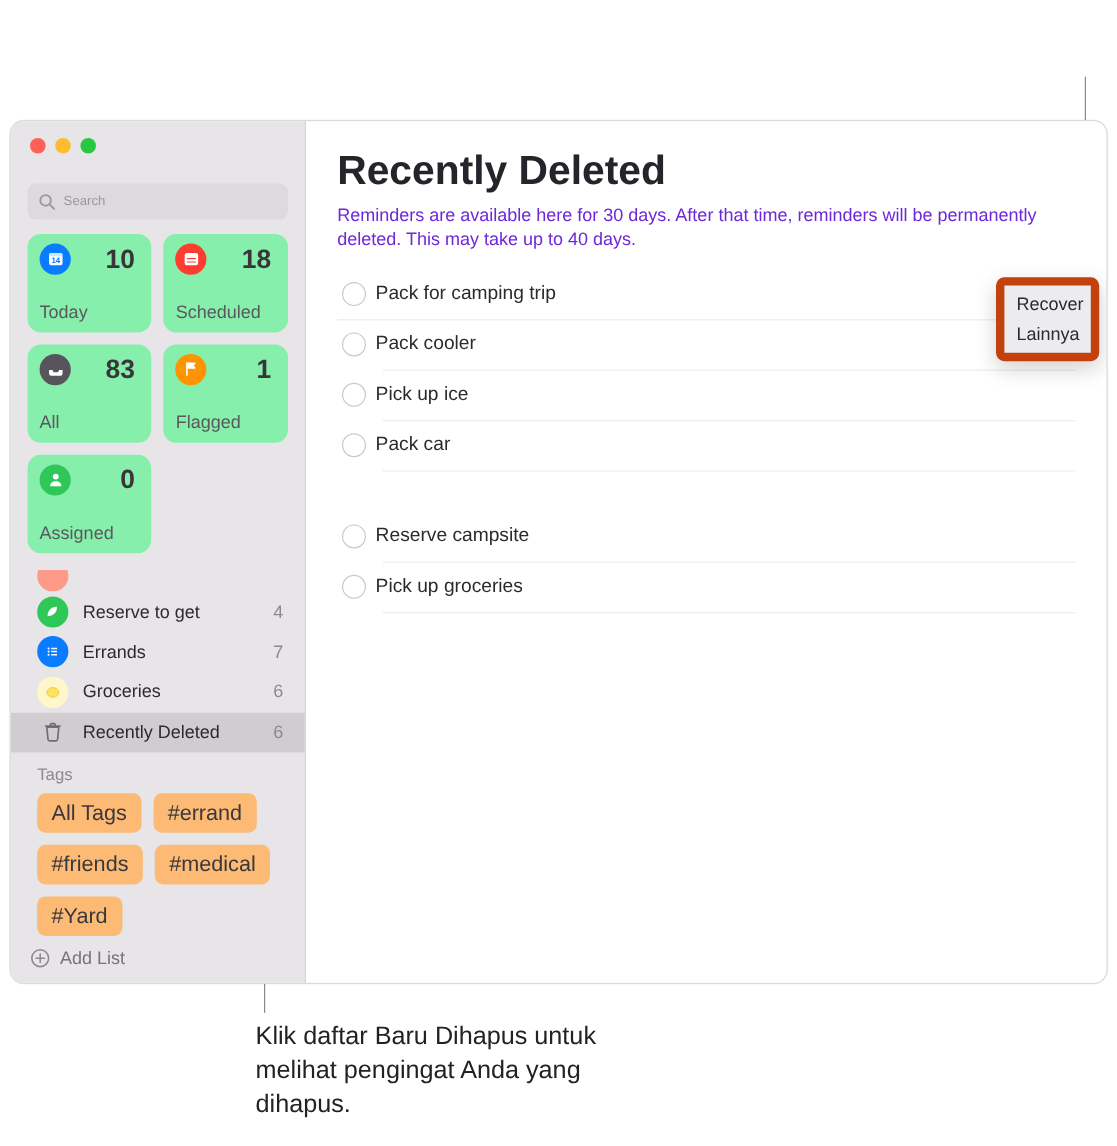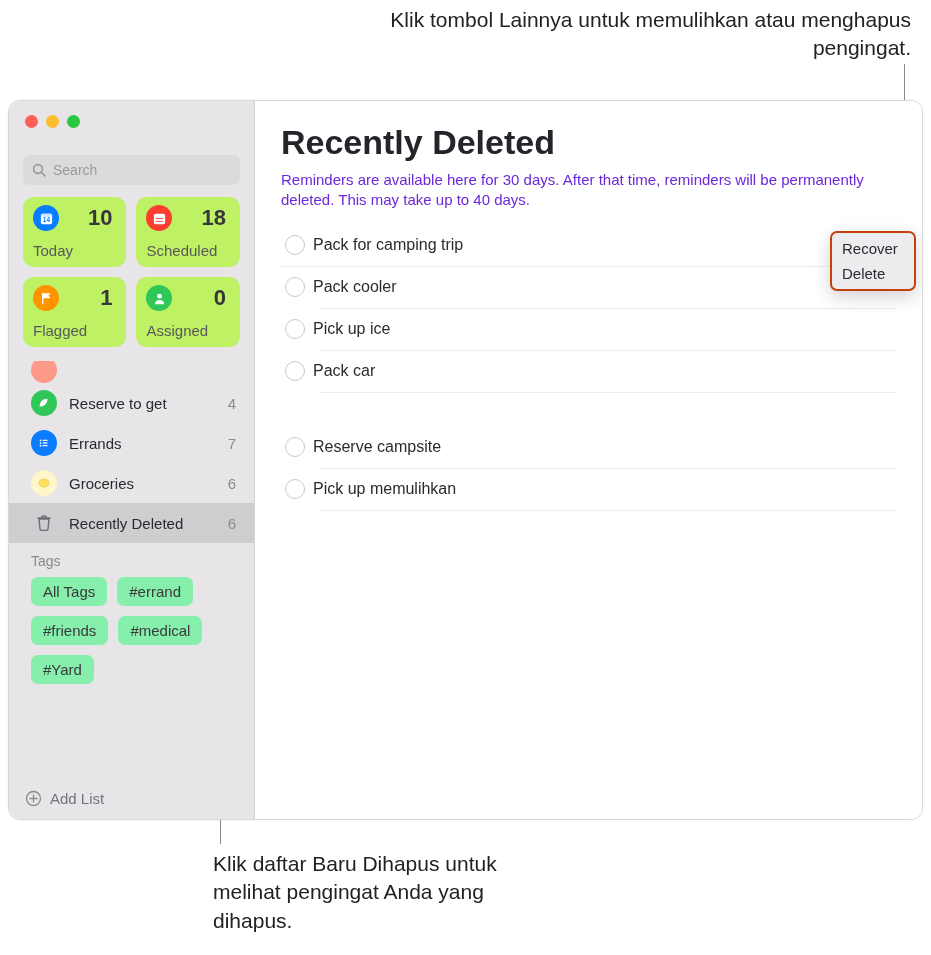--- a/index.html
+++ b/index.html
@@ -64,34 +64,34 @@
     align-items: center;
     background: #dcdadd;
     border-radius: 7px;
     padding: 4px 8px;
     height: 30px;
     color: #8c8a8d;
   }
   .search svg { flex: 0 0 auto; margin-right: 4px; }
   .search input {
     border: none; background: transparent; outline: none;
-    font-size: 14px; color: #4d7c0f; width: 100%;
+    font-size: 11px; color: #4d7c0f; width: 100%;
   }
   .search input::placeholder { color: #9b999c; }
   .smart-grid {
     display: grid;
     grid-template-columns: 1fr 1fr;
     gap: 10px;
     padding: 0 14px;
   }
   .smart-card {
-    background: #bef264;
+    background: #86efac;
     border-radius: 11px;
     padding: 8px 12px 6px 10px;
-    height: 70px;
+    height: 82px;
     position: relative;
     cursor: default;
   }
   .smart-card .icon-circle {
     width: 26px; height: 26px; border-radius: 50%;
     display: flex; align-items: center; justify-content: center;
     font-size: 14px;
   }
   .smart-card .count {
     position: absolute; top: 8px; right: 14px;
@@ -124,24 +124,24 @@
   .list-row .row-label { flex: 1 1 auto; }
   .list-row .row-count { color: #8c8a8d; font-size: 15px; padding-right: 4px;}
   .list-row.selected { background: #cfcdd0; }
   .list-row.half {
     height: 22px; overflow: hidden; align-items: flex-end; padding-bottom: 0;
   }
   .tags-area { padding: 10px 14px 0 22px; }
   .tags-title { font-size: 14px; color: #8c8a8d; margin-bottom: 8px; }
   .tags-chips { display: flex; flex-wrap: wrap; gap: 10px; }
   .tag-chip {
-    background: #86efac;
+    background: #fdba74;
     border-radius: 7px;
     padding: 6px 12px;
-    font-size: 15px;
+    font-size: 18px;
     color: #3a383c;
   }
   .add-list {
     display: flex; align-items: center; gap: 8px;
     padding: 10px 14px 12px 16px;
     color: #76747a;
     font-size: 15px;
     border-top: 0px solid #d6d4d6;
   }
   .main {
@@ -184,39 +184,38 @@
     display: flex; align-items: center; justify-content: center;
     color: #8a888c;
     margin-right: 4px;
   }
   .popover {
     position: absolute;
     right: 6px;
     top: 130px;
     width: 86px;
     background: #ecebee;
-    border: 2px solid #c2410c;
+    border: 7px solid #c2410c;
     border-radius: 7px;
     box-shadow: 0 6px 18px rgba(0,0,0,0.18);
     padding: 3px 0;
     font-size: 15px;
   }
   .popover-item {
     padding: 4px 10px;
     color: #2c2a2e;
   }
   
   svg { display: block; }
 </style>
 </head>
 <body>
 
 <div class="canvas">
 
-  <div class="annotation top">Klik tombol Lainnya untuk memulihkan atau menghapus pengingat.</div>
   <div class="annotation bottom">Klik daftar Baru Dihapus untuk melihat pengingat Anda yang dihapus.</div>
 
   <div class="callout-line" style="left:904px; top:64px; width:1px; height:112px;"></div>
   <div class="callout-line" style="left:220px; top:734px; width:1px; height:110px;"></div>
 
   <div class="window">
 
     <div class="sidebar">
 
       <div class="traffic">
@@ -254,20 +253,29 @@
             <svg width="15" height="15" viewBox="0 0 16 16">
                 <rect x="2" y="3" width="12" height="11" rx="2" fill="#fff"></rect>
                 <line x1="4" y1="8" x2="12" y2="8" stroke="#fe3c30" stroke-width="1"></line>
                 <line x1="4" y1="11" x2="12" y2="11" stroke="#fe3c30" stroke-width="1"></line>
               </svg>
           </div>
           <div class="count">18</div>
           <div class="label">Scheduled</div>
         </div>
 
+        <div class="smart-card">
+          <div class="icon-circle" style="background:#57555b">
+            <svg width="15" height="15" viewBox="0 0 16 16">
+                <path d="M2 9h3l1 2h4l1-2h3v3a2 2 0 0 1-2 2H4a2 2 0 0 1-2-2z" fill="#fff"></path>
+              </svg>
+          </div>
+          <div class="count">83</div>
+          <div class="label">All</div>
+        </div>
 
         <div class="smart-card">
           <div class="icon-circle" style="background:#fe9500">
             <svg width="15" height="15" viewBox="0 0 16 16">
                 <path d="M4 2v12M4 3h7l-2 2 2 2H4" fill="#fff" stroke="#fff" stroke-width="1.4" stroke-linejoin="round"></path>
               </svg>
           </div>
           <div class="count">1</div>
           <div class="label">Flagged</div>
         </div>
@@ -388,24 +396,24 @@
         <div class="reminder-row" style="margin-left:38px;justify-content:space-between;">
           <div class="radio" style="margin-left:-34px"></div>
           <div class="reminder-title">Pack car</div>
         </div>
         <div class="reminder-row" style="margin-left:38px;margin-top:34px;">
           <div class="radio" style="margin-left:-34px"></div>
           <div class="reminder-title">Reserve campsite</div>
         </div>
         <div class="reminder-row" style="margin-left:38px;">
           <div class="radio" style="margin-left:-34px"></div>
-          <div class="reminder-title">Pick up memulihkan</div>
+          <div class="reminder-title">Pick up groceries</div>
         </div>
       </div>
 
       <div class="popover">
         <div class="popover-item">Recover</div>
-        <div class="popover-item">Delete</div>
+        <div class="popover-item">Lainnya</div>
       </div>
     </div>
 
   </div>
 </div>
 
 </body></html>

